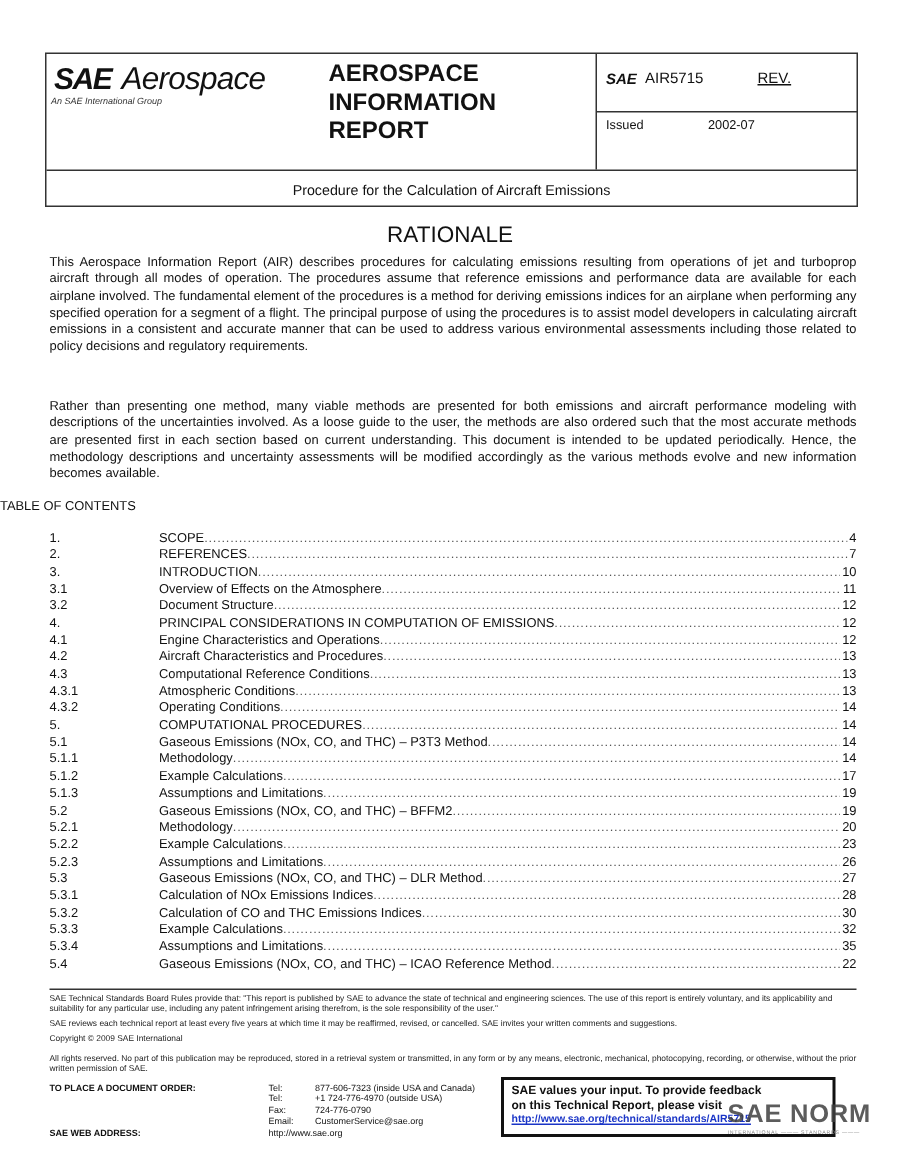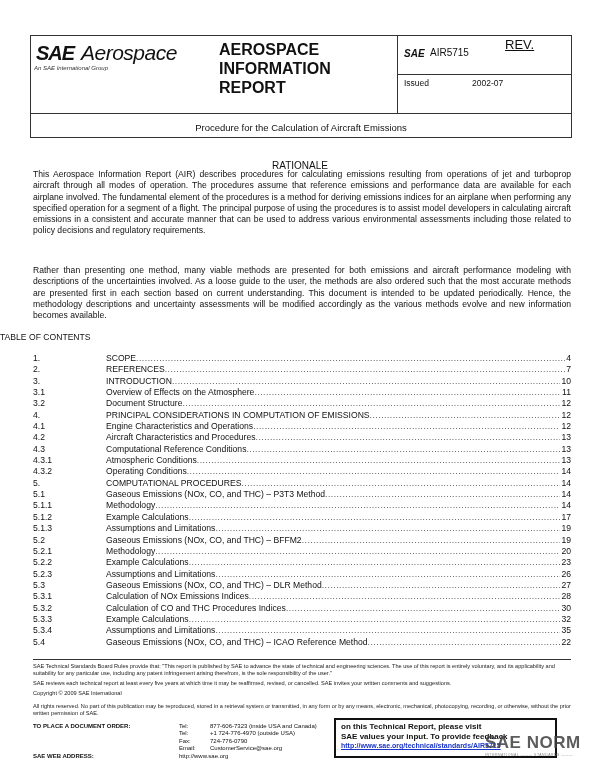--- a/index.html
+++ b/index.html
@@ -9,25 +9,25 @@
   .hdr .title-cell { position:absolute; left:182px; top:0; width:184px; height:77px; }
   .hdr .right-cell { position:absolute; left:366px; top:0; width:175px; height:77px; border-left:1px solid #333; box-sizing:border-box; }
   .hdr .hline { position:absolute; left:0; top:77px; width:100%; border-top:1px solid #333; }
   .hdr .rline { position:absolute; left:0; top:38px; width:100%; border-top:1px solid #333; }
   .logo-sae { position:absolute; left:5px; top:6px; font-weight:bold; font-style:italic; font-size:20px; letter-spacing:-1px; }
   .logo-aero { position:absolute; left:50px; top:5px; font-style:italic; font-size:21px; letter-spacing:-0.5px; }
   .logo-sub { position:absolute; left:3px; top:29px; font-size:6px; font-style:italic; color:#333; }
   .title-line { font-weight:bold; font-size:16px; line-height:19px; position:absolute; left:6px; }
   .r-sae { position:absolute; left:6px; top:12px; font-weight:bold; font-style:italic; font-size:10px; }
   .r-doc { position:absolute; left:32px; top:11px; font-size:10px; }
-  .r-rev { position:absolute; left:107px; top:1px; font-size:13px;text-decoration:underline; }
+  .r-rev { position:absolute; left:107px; top:11px; font-size:10px;text-decoration:underline; }
   .r-issued { position:absolute; left:6px; top:42px; font-size:8.5px; }
   .r-date { position:absolute; left:74px; top:42px; font-size:8.5px; }
   .subtitle { position:absolute; left:0; top:86px; width:100%; text-align:center; font-size:9.5px; }
-  .rationale-h { position:absolute; left:0; top:160px; width:600px; text-align:center; font-size:10px; }
+  .rationale-h { position:absolute; left:0; top:148px; width:600px; text-align:center; font-size:15px; }
   .para { position:absolute; left:33px; width:538px; font-size:8.6px; line-height:11.3px; text-align:justify; }
   .toc-h { position:absolute; left:0; top:332px; width:540px; text-align:left; font-size:8.6px; }
   .toc { position:absolute; left:33px; top:353px; width:538px; }
   .toc-row { display:flex; height:11.35px; font-size:8.6px; line-height:11.35px; white-space:nowrap; }
   .toc-num { width:73px; flex:none; }
   .toc-title { flex:none; }
   .toc-dots { flex:1; overflow:hidden; color:#555; letter-spacing:0.5px; }
   .toc-dots::after { content:"............................................................................................................................................................................................................"; }
   .toc-page { flex:none; text-align:right; padding-left:1px; }
   .rule { position:absolute; left:33px; top:659px; width:538px; border-top:1px solid #333; }
@@ -201,21 +201,21 @@
       <span class="toc-page">27</span>
     </div>
     <div class="toc-row">
       <span class="toc-num">5.3.1</span>
       <span class="toc-title">Calculation of NOx Emissions Indices</span>
       <span class="toc-dots"></span>
       <span class="toc-page">28</span>
     </div>
     <div class="toc-row">
       <span class="toc-num">5.3.2</span>
-      <span class="toc-title">Calculation of CO and THC Procedures Indices</span>
+      <span class="toc-title">Calculation of CO and THC Emissions Indices</span>
       <span class="toc-dots"></span>
       <span class="toc-page">30</span>
     </div>
     <div class="toc-row">
       <span class="toc-num">5.3.3</span>
       <span class="toc-title">Example Calculations</span>
       <span class="toc-dots"></span>
       <span class="toc-page">32</span>
     </div>
     <div class="toc-row">
@@ -248,18 +248,18 @@
 <div class="order-val">
   <div>877-606-7323 (inside USA and Canada)</div>
   <div>+1 724-776-4970 (outside USA)</div>
   <div>724-776-0790</div>
   <div>CustomerService@sae.org</div>
 </div>
 <div class="web-lbl">SAE WEB ADDRESS:</div>
 <div class="web-val">http://www.sae.org</div>
 
 <div class="feedback">
+  <div>SAE values your input. To provide feedback</div>
   <div>on this Technical Report, please visit</div>
-  <div>SAE values your input. To provide feedback</div>
   <a>http://www.sae.org/technical/standards/AIR5715</a>
 </div>
 <div class="wm">SAE NORM</div>
 <div class="wm-sub">INTERNATIONAL ——— STANDARDS ———</div>
 
 </body></html>

